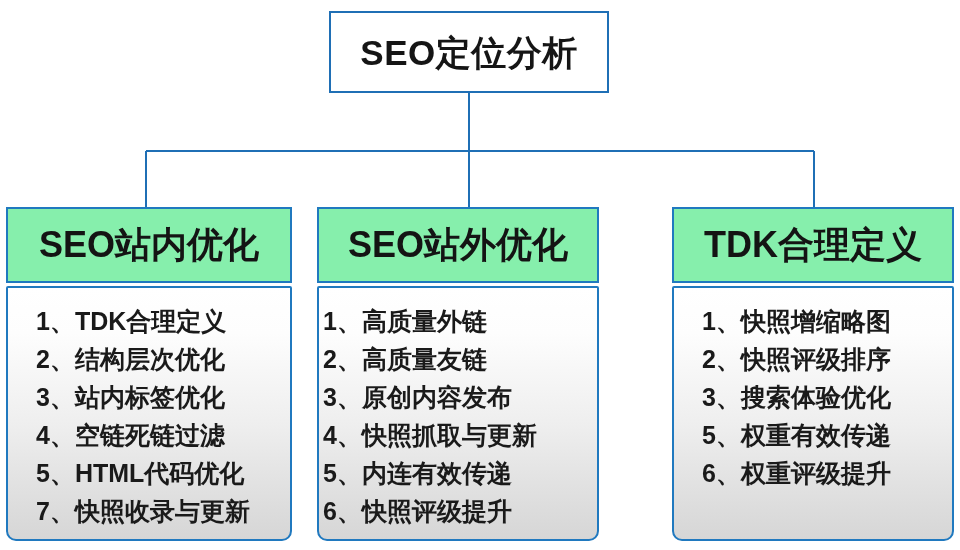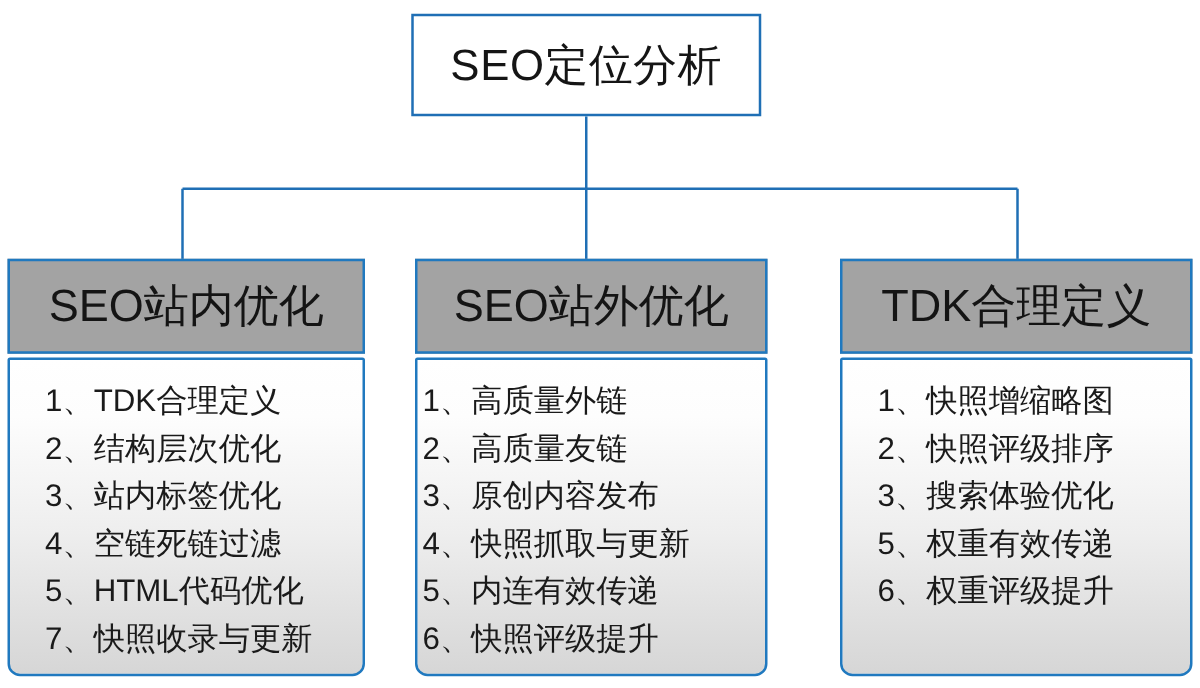--- a/index.html
+++ b/index.html
@@ -10,20 +10,21 @@
     width: 960px;
     height: 550px;
     background: #ffffff;
     font-family: "Liberation Sans", "DejaVu Sans", sans-serif;
     overflow: hidden;
   }
   #diagram {
     position: relative;
     width: 960px;
     height: 490px;
+    font-weight: bold;
   }
 
   
   .root-box {
     position: absolute;
     left: 329px;
     top: 11px;
     width: 280px;
     height: 82px;
     box-sizing: border-box;
@@ -51,28 +52,28 @@
     pointer-events: none;
   }
 
   
   .branch {
     position: absolute;
     top: 207px;
     width: 286px;
   }
   .branch.col-1 { left: 6px; }
-  .branch.col-2 { left: 332px; width: 282px; text-align: right; }
+  .branch.col-2 { left: 317px; width: 282px; text-align: right; }
   .branch.col-3 { left: 672px; width: 282px; }
 
   .branch-header {
     box-sizing: border-box;
     height: 76px;
     border: 2px solid #2079bf;
-    background: #a3a3a3;
+    background: #86efac;
     display: flex;
     align-items: center;
     justify-content: center;
   }
   .branch-header-label {
     font-size: 36px;
     color: #141414;
     line-height: 1;
     white-space: nowrap;
   }

